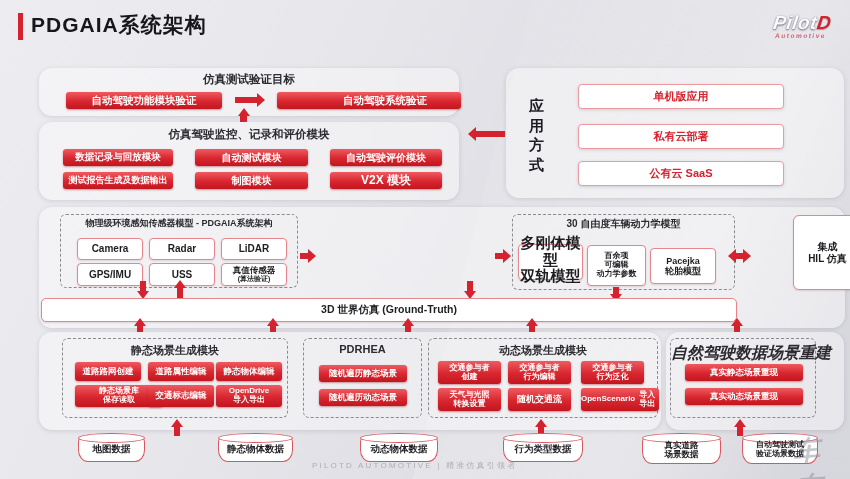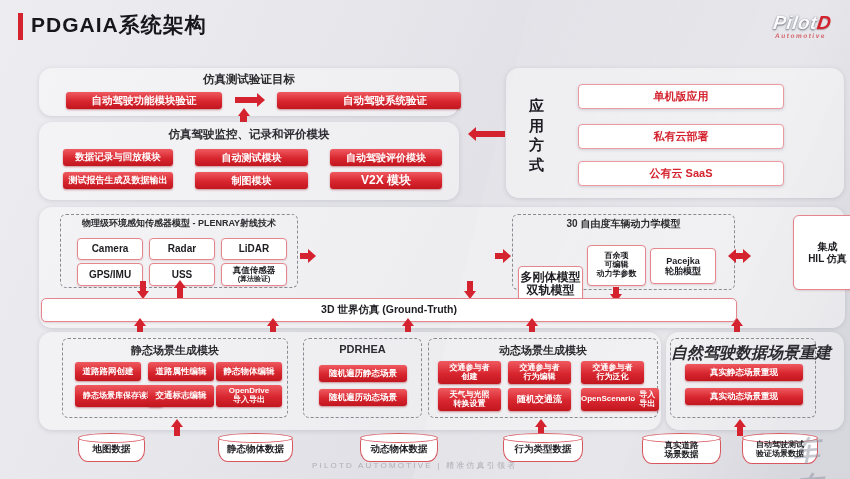--- a/index.html
+++ b/index.html
@@ -88,38 +88,38 @@
   <div class="panel p" style="left:506px;top:68px;width:338px;height:130px;">
     <div class="vlabel" style="left:22px;top:28px;">应用方式</div>
     <div class="opt" style="left:72px;top:16px;width:204px;height:23px;">单机版应用</div>
     <div class="opt" style="left:72px;top:56px;width:204px;height:23px;">私有云部署</div>
     <div class="opt" style="left:72px;top:93px;width:204px;height:23px;">公有云 SaaS</div>
   </div>
 
   <div class="panel p" style="left:39px;top:207px;width:806px;height:121px;">
 
     <div class="dashed" style="left:21px;top:7px;width:238px;height:74px;">
-      <div class="ptitle" style="top:2px;font-size:9px;">物理级环境感知传感器模型 - PLENRAY射线技术</div>
+      <div class="ptitle" style="top:2px;font-size:9px;">物理级环境感知传感器模型 - PDGAIA系统架构</div>
       <div class="box-w" style="left:16px;top:23px;width:64px;height:20px;font-size:10px;">Camera</div>
       <div class="box-w" style="left:88px;top:23px;width:64px;height:20px;font-size:10px;">Radar</div>
       <div class="box-w" style="left:160px;top:23px;width:64px;height:20px;font-size:10px;">LiDAR</div>
       <div class="box-w" style="left:16px;top:48px;width:64px;height:21px;font-size:10px;">GPS/IMU</div>
       <div class="box-w" style="left:88px;top:48px;width:64px;height:21px;font-size:10px;">USS</div>
       <div class="box-w" style="left:160px;top:48px;width:64px;height:21px;font-size:8.5px;">
         <span>真值传感器</span>
         <span class="line2" style="font-size:7px;">(算法验证)</span>
       </div>
     </div>
     <div class="arr h arr-right" style="left:261px;top:46px;width:8px;"></div>
 
     <div class="arr h arr-right" style="left:456px;top:46px;width:8px;"></div>
 
     <div class="dashed" style="left:473px;top:7px;width:223px;height:76px;">
       <div class="ptitle" style="top:2px;font-size:10px;">30 自由度车辆动力学模型</div>
-      <div class="box-w" style="left:5px;top:51px;width:63px;height:34px;font-size:12px;">
+      <div class="box-w" style="left:5px;top:29px;width:63px;height:34px;font-size:15px;font-family:Liberation Mono, monospace;">
         <span>多刚体模型</span>
         <span class="line2">双轨模型</span>
       </div>
       <div class="box-w" style="left:74px;top:30px;width:57px;height:39px;font-size:8px;">
         <span>百余项</span>
         <span class="line2">可编辑</span>
         <span class="line2">动力学参数</span>
       </div>
       <div class="box-w" style="left:137px;top:33px;width:64px;height:34px;font-size:9px;">
         <span>Pacejka</span>
@@ -147,21 +147,21 @@
   <div class="arr v arr-up" style="left:529px;top:326px;height:6px;"></div>
   <div class="arr v arr-up" style="left:734px;top:326px;height:6px;"></div>
 
   <div class="panel p" style="left:39px;top:332px;width:622px;height:98px;">
 
     <div class="dashed" style="left:23px;top:6px;width:226px;height:80px;">
       <div class="ptitle" style="top:4px;font-size:11px;">静态场景生成模块</div>
       <div class="btn-red" style="left:12px;top:23px;width:66px;height:19px;font-size:8.5px;">道路路网创建</div>
       <div class="btn-red" style="left:85px;top:23px;width:66px;height:19px;font-size:8.5px;">道路属性编辑</div>
       <div class="btn-red" style="left:153px;top:23px;width:66px;height:19px;font-size:8.5px;">静态物体编辑</div>
-      <div class="btn-red" style="left:12px;top:46px;width:88px;height:22px;font-size:8px;flex-direction:row;font-family:Liberation Serif, serif;">
+      <div class="btn-red" style="left:12px;top:46px;width:88px;height:22px;font-size:8px;flex-direction:column;font-family:Liberation Serif, serif;">
         <span>静态场景库</span>
         <span class="line2">保存读取</span>
       </div>
       <div class="btn-red" style="left:85px;top:46px;width:66px;height:22px;font-size:8.5px;">交通标志编辑</div>
       <div class="btn-red" style="left:153px;top:46px;width:66px;height:22px;font-size:8px;flex-direction:column;">
         <span>OpenDrive</span>
         <span class="line2">导入导出</span>
       </div>
     </div>
 

